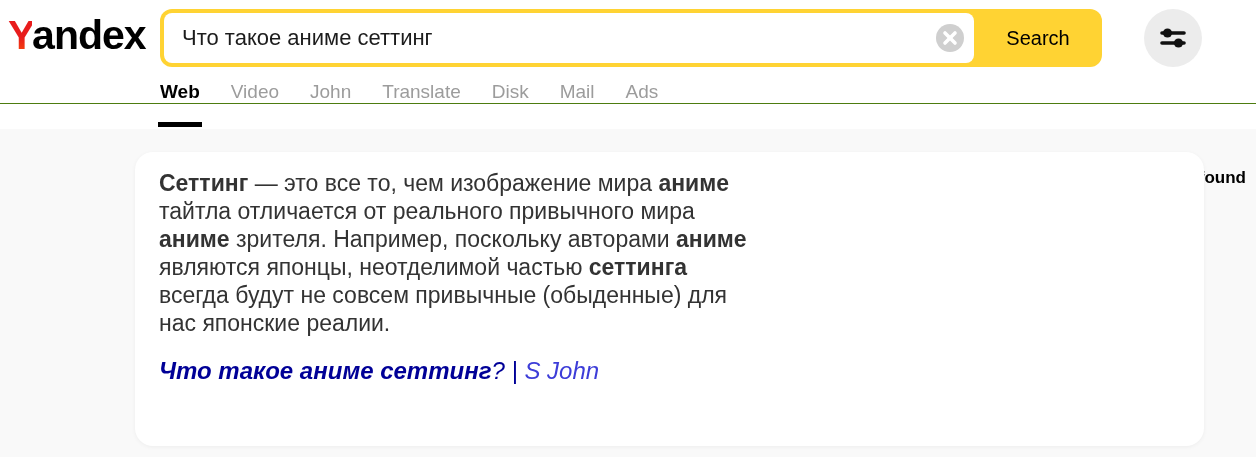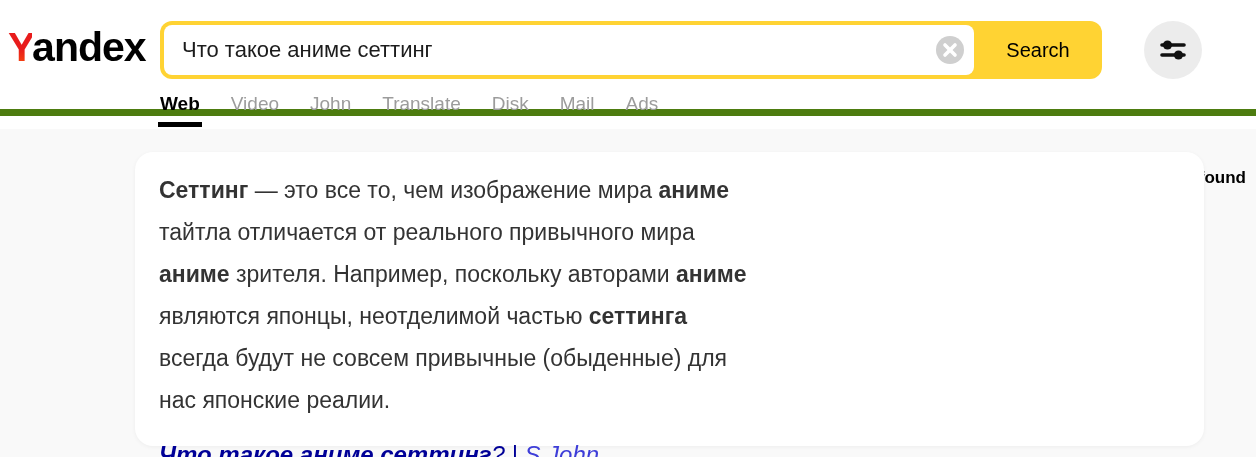--- a/index.html
+++ b/index.html
@@ -6,24 +6,24 @@
   html, body {
     width: 1256px; height: 457px;
     font-family: "Liberation Sans", sans-serif;
     background: #fff;
     overflow: hidden;
     position: relative;
   }
 
   
   .header {
-    position: absolute; left: 0; top: 12px;
+    position: absolute; left: 0; top: 0;
     width: 1256px; height: 104px;
     background: #fff;
-    border-bottom: 7px solid #4d7c0f;
+    border-bottom: 1px solid #4d7c0f;
   }
   .logo {
     position: absolute; left: 8px; top: 10px;
     font-size: 41px; font-weight: 700; letter-spacing: -1px;
     cursor: pointer; line-height: 50px;
     color: #000;
   }
   .logo .logo-y {
     background: linear-gradient(180deg, #e81c1c 55%, #fb5607 100%);
     -webkit-background-clip: text; background-clip: text;
@@ -80,21 +80,21 @@
   }
 
   .tabs {
     position: absolute; left: 160px; top: 81px;
     display: flex; gap: 31px;
     font-size: 19px;
   }
   .tab {
     color: #9c9c9c; text-decoration: none;
     cursor: pointer; position: relative;
-    padding-bottom: 12px; line-height: 22px;
+    padding-bottom: 24px; line-height: 22px;
   }
   .tab.active { color: #000; font-weight: 700; }
   .tab.active::after {
     content: ""; position: absolute;
     left: -2px; right: -2px; bottom: 0;
     height: 5px; background: #000;
   }
 
   
   .content {
@@ -109,21 +109,21 @@
   .result-card {
     position: absolute; left: 135px; top: 23px;
     width: 1069px; height: 294px;
     background: #fff;
     border-radius: 18px;
     box-shadow: 0 1px 4px rgba(0,0,0,0.05);
     padding: 17px 30px 0 24px;
   }
   .snippet {
     width: 600px;
-    font-size: 23px; line-height: 42px;
+    font-size: 23px; line-height: 28px;
     color: #333;
   }
   .result-title {
     display: inline-block;
     margin-top: 20px;
     font-size: 24px; line-height: 28px;
     text-decoration: none;
     cursor: pointer;
     font-style: italic;
   }

